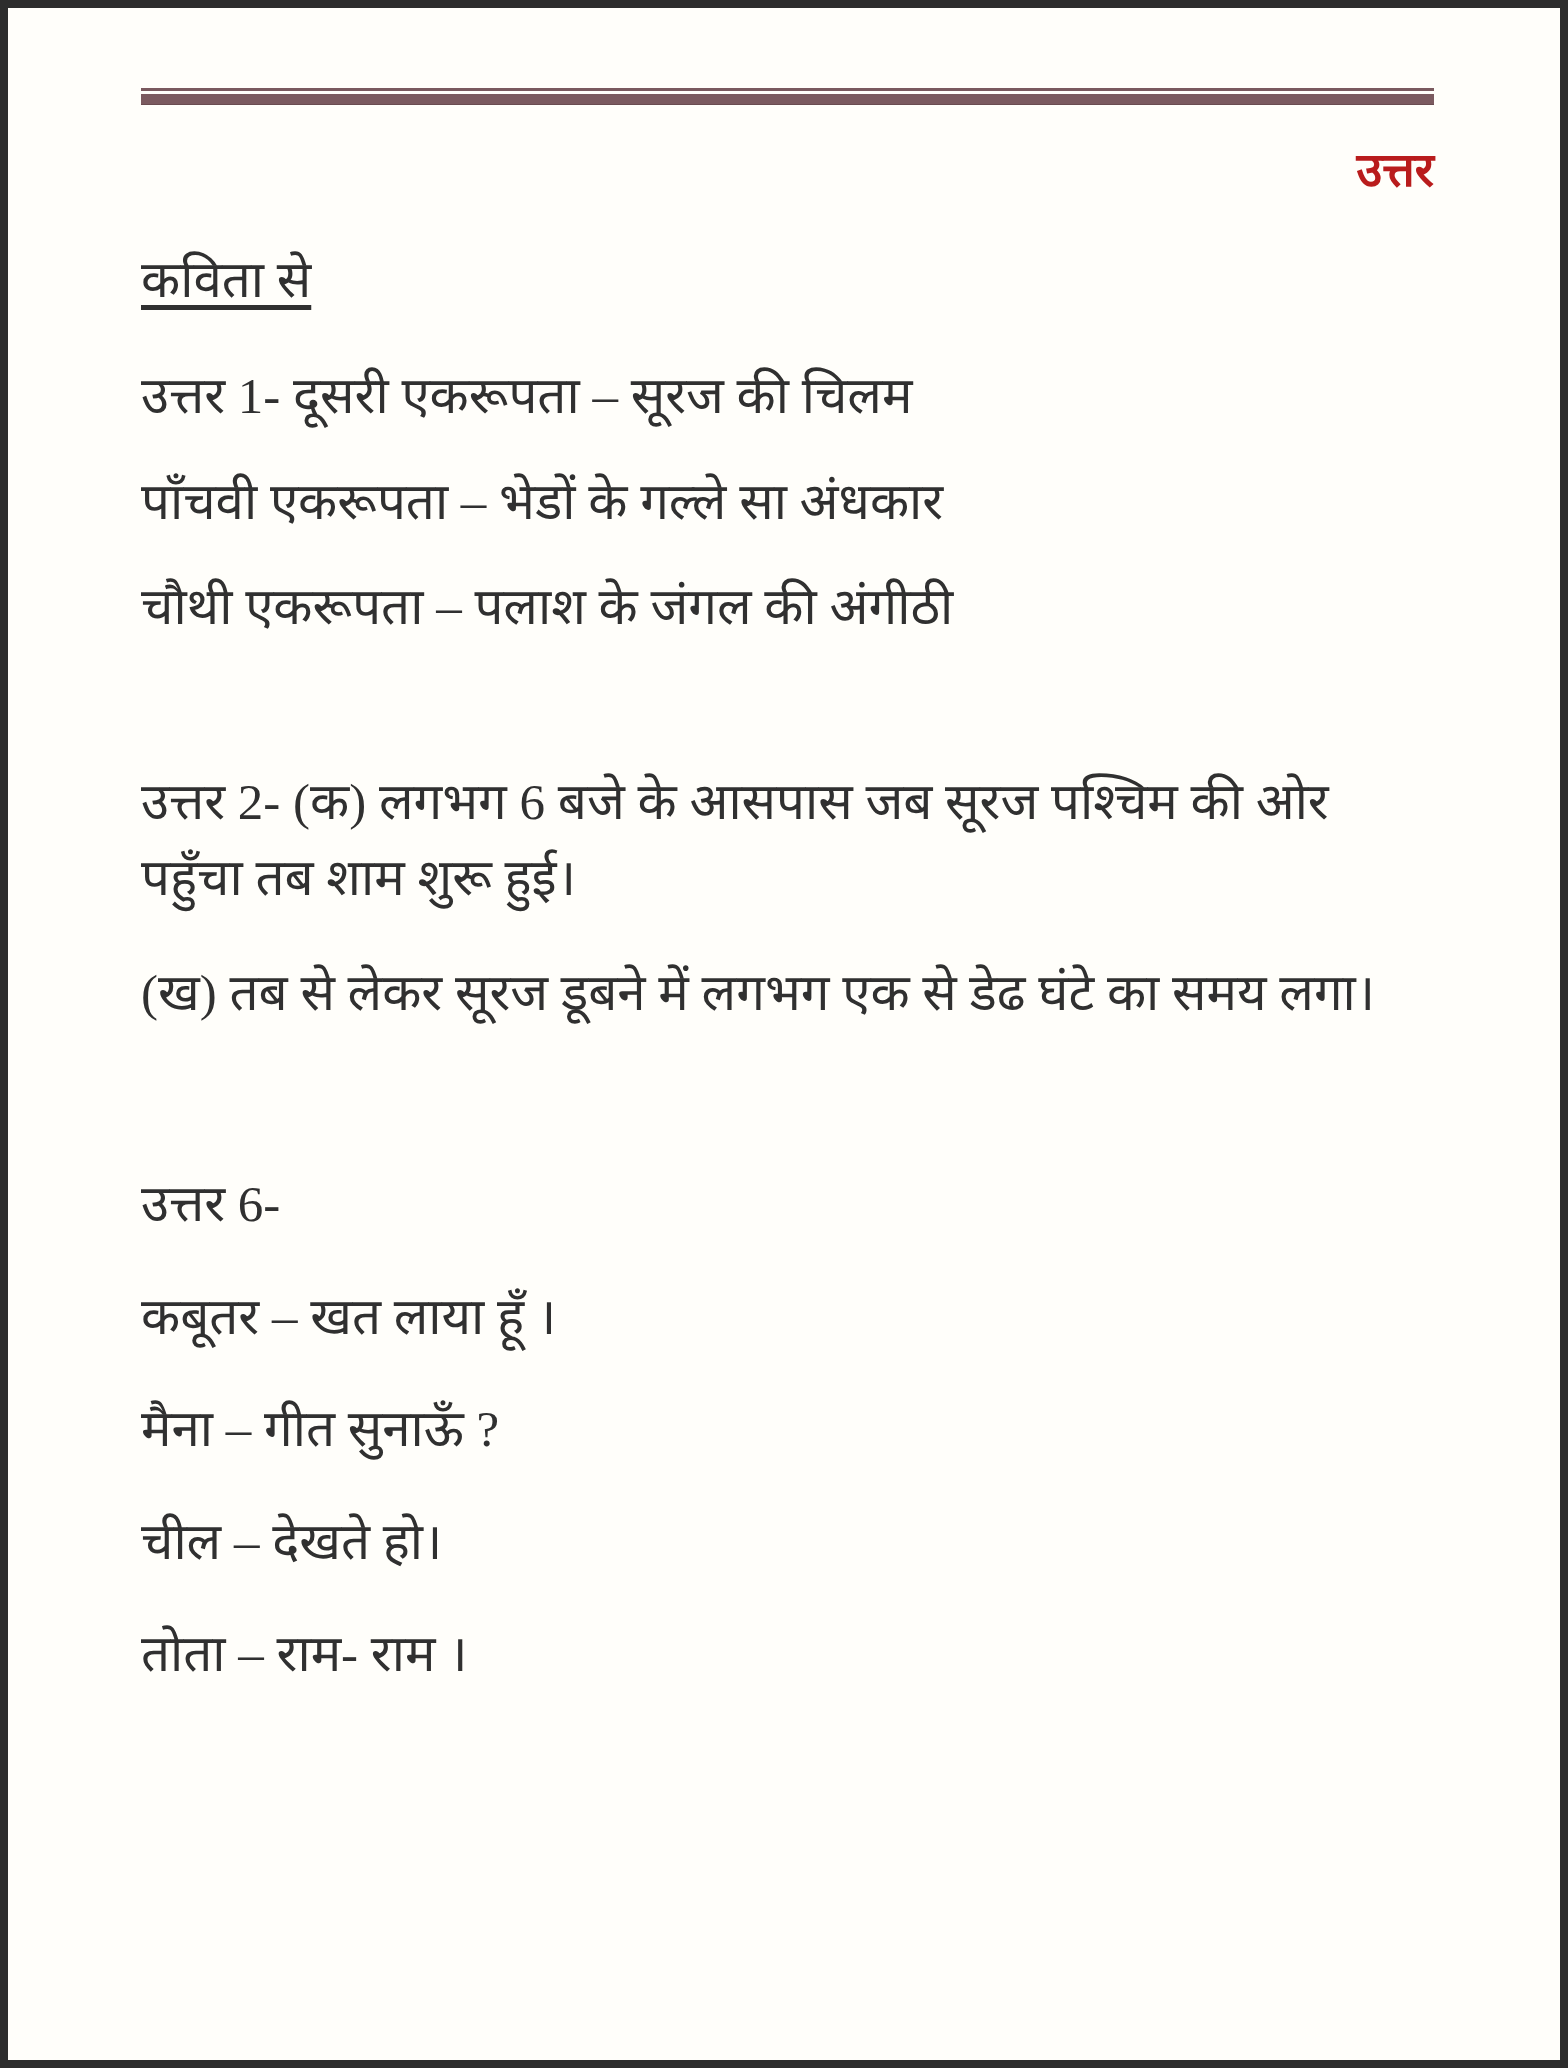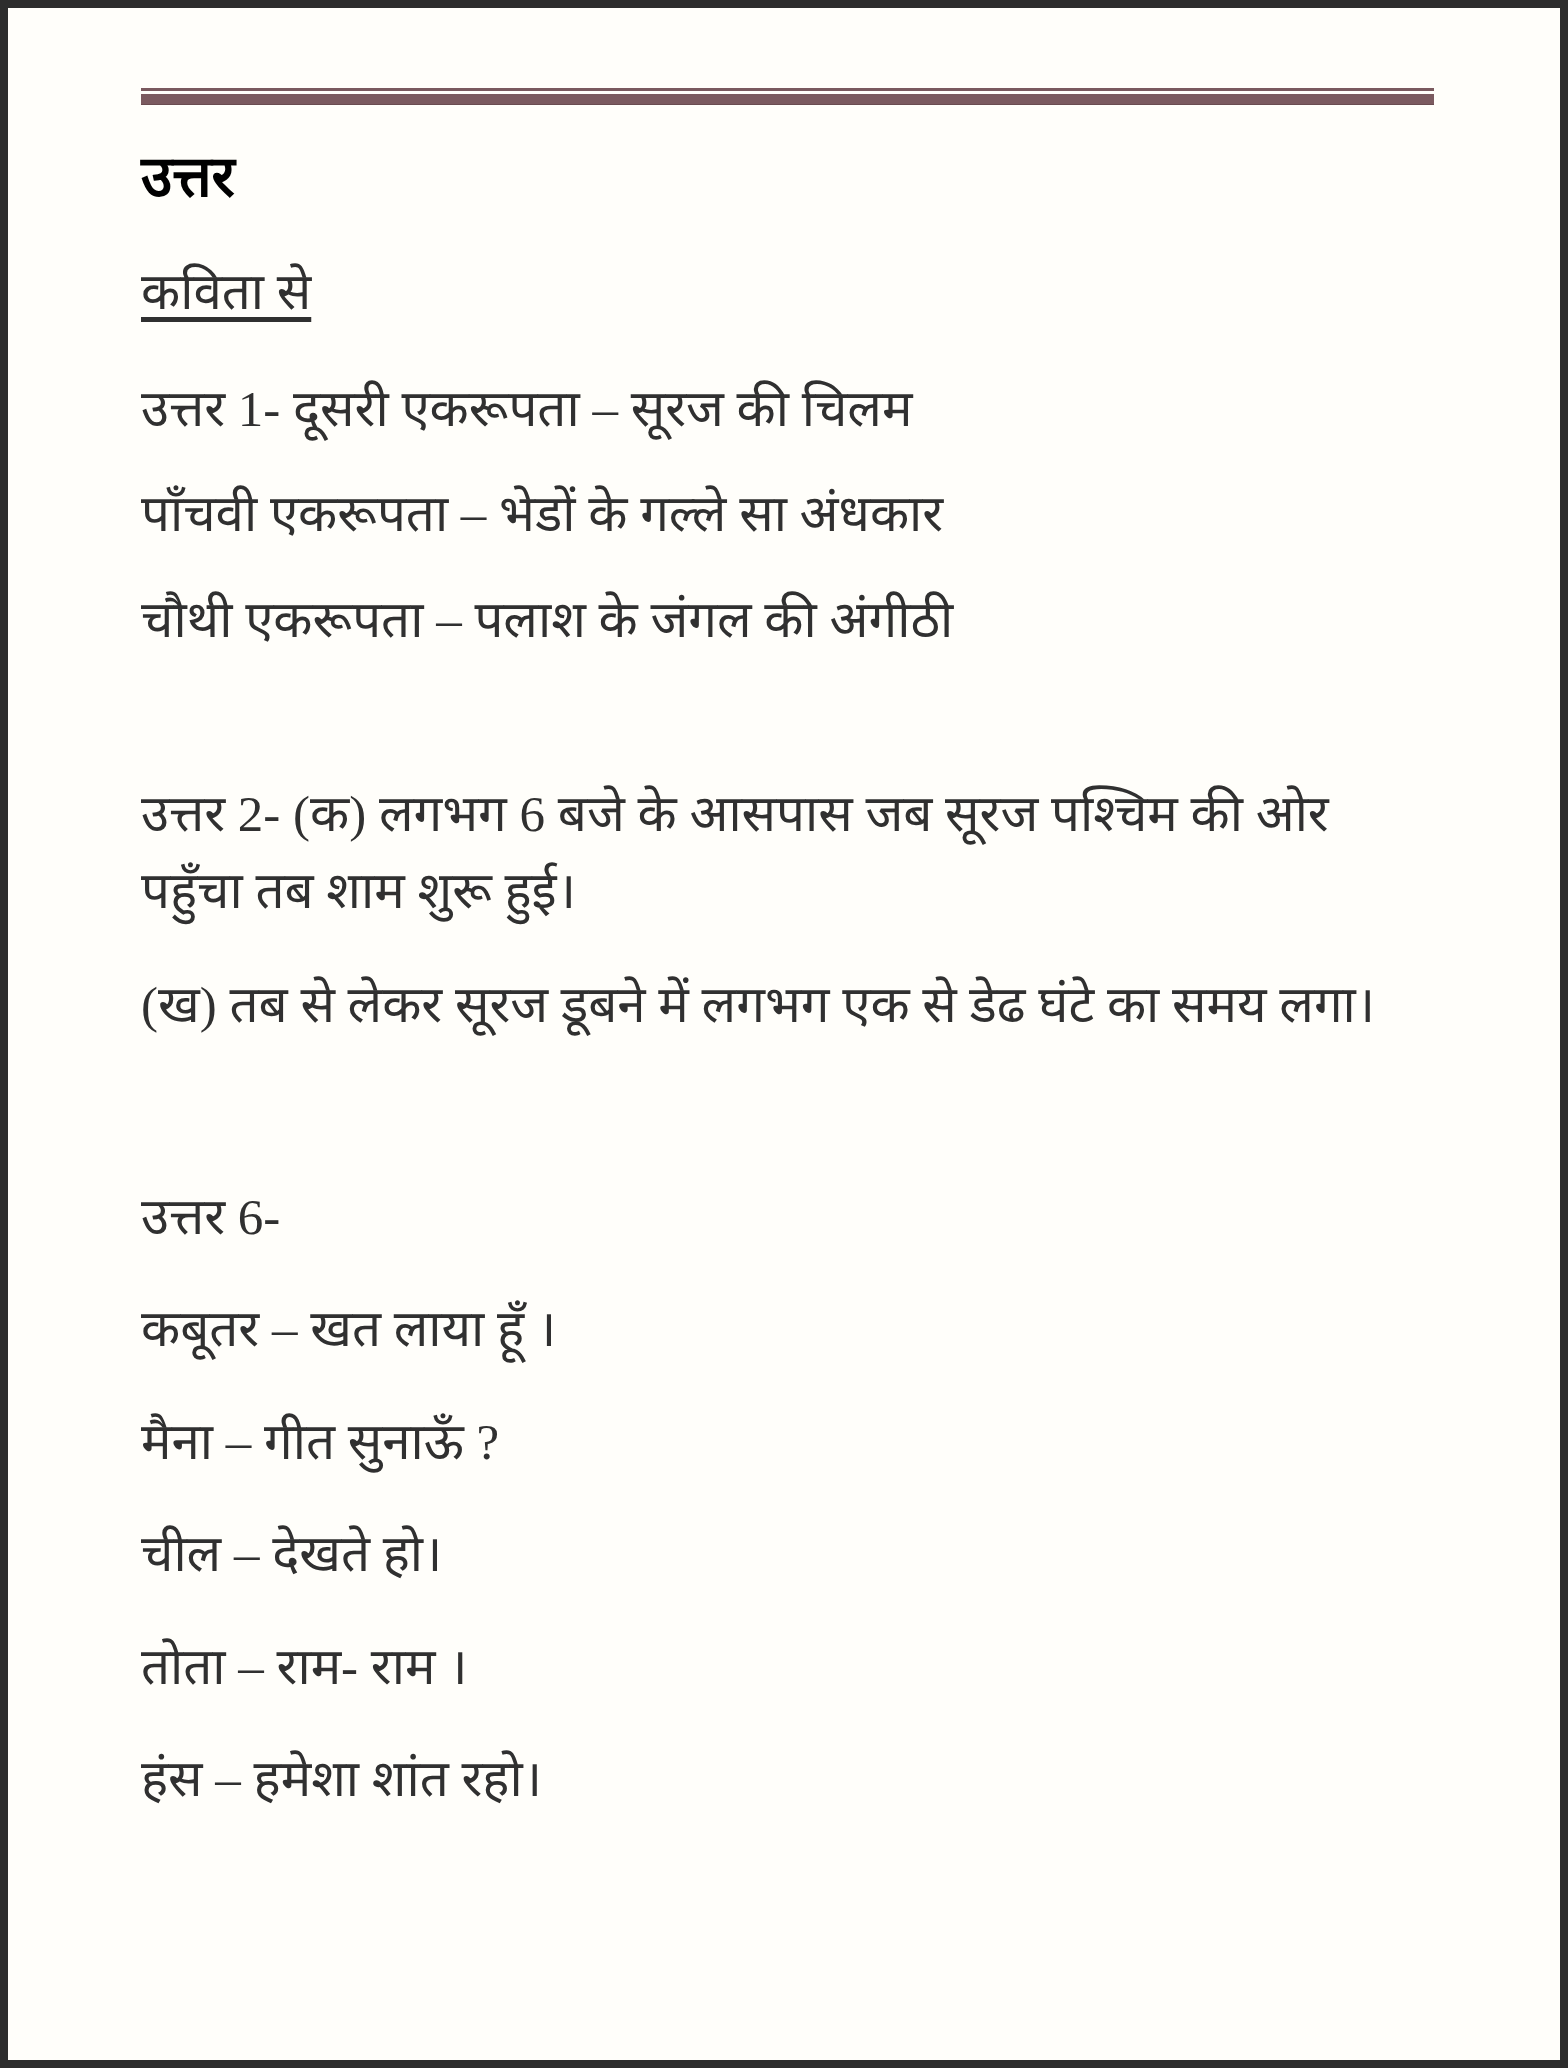--- a/index.html
+++ b/index.html
@@ -26,24 +26,24 @@
   
   .rule {
     margin-top: 80px;
   }
   .rule .thin  { height: 3px;  background: #7a595e; }
   .rule .gap   { height: 3px;  background: transparent; }
   .rule .thick { height: 10px; background: #7b5a5f; border-bottom: 1px solid #6a4c50; }
 
   .title {
     margin-top: 36px;
-    text-align: left;
-    font-size: 57px;
+    text-align: right;
+    font-size: 47px;
     font-weight: bold;
-    color: #000000;
+    color: #b91c1c;
     line-height: 1.25;
   }
   .doc-text {
     color: #303030;
     font-size: 51px;
     line-height: 1.5;
   }
   .section-heading {
     margin-top: 42px;
     text-decoration: underline;
@@ -84,16 +84,15 @@
 
     <p class="doc-text ans2-ka">उत्तर 2- (क) लगभग 6 बजे के आसपास जब सूरज पश्चिम की ओर पहुँचा तब शाम शुरू हुई।</p>
     <p class="doc-text ans2-kha">(ख) तब से लेकर सूरज डूबने में लगभग एक से डेढ घंटे का समय लगा।</p>
 
     <p class="doc-text ans3-heading">उत्तर 6-</p>
 
     <p class="doc-text ans3-item">कबूतर – खत लाया हूँ ।</p>
     <p class="doc-text ans3-item">मैना – गीत सुनाऊँ ?</p>
     <p class="doc-text ans3-item">चील – देखते हो।</p>
     <p class="doc-text ans3-item">तोता – राम- राम ।</p>
-    <p class="doc-text ans3-item">हंस – हमेशा शांत रहो।</p>
 
   </div>
 </div>
 
 </body></html>

